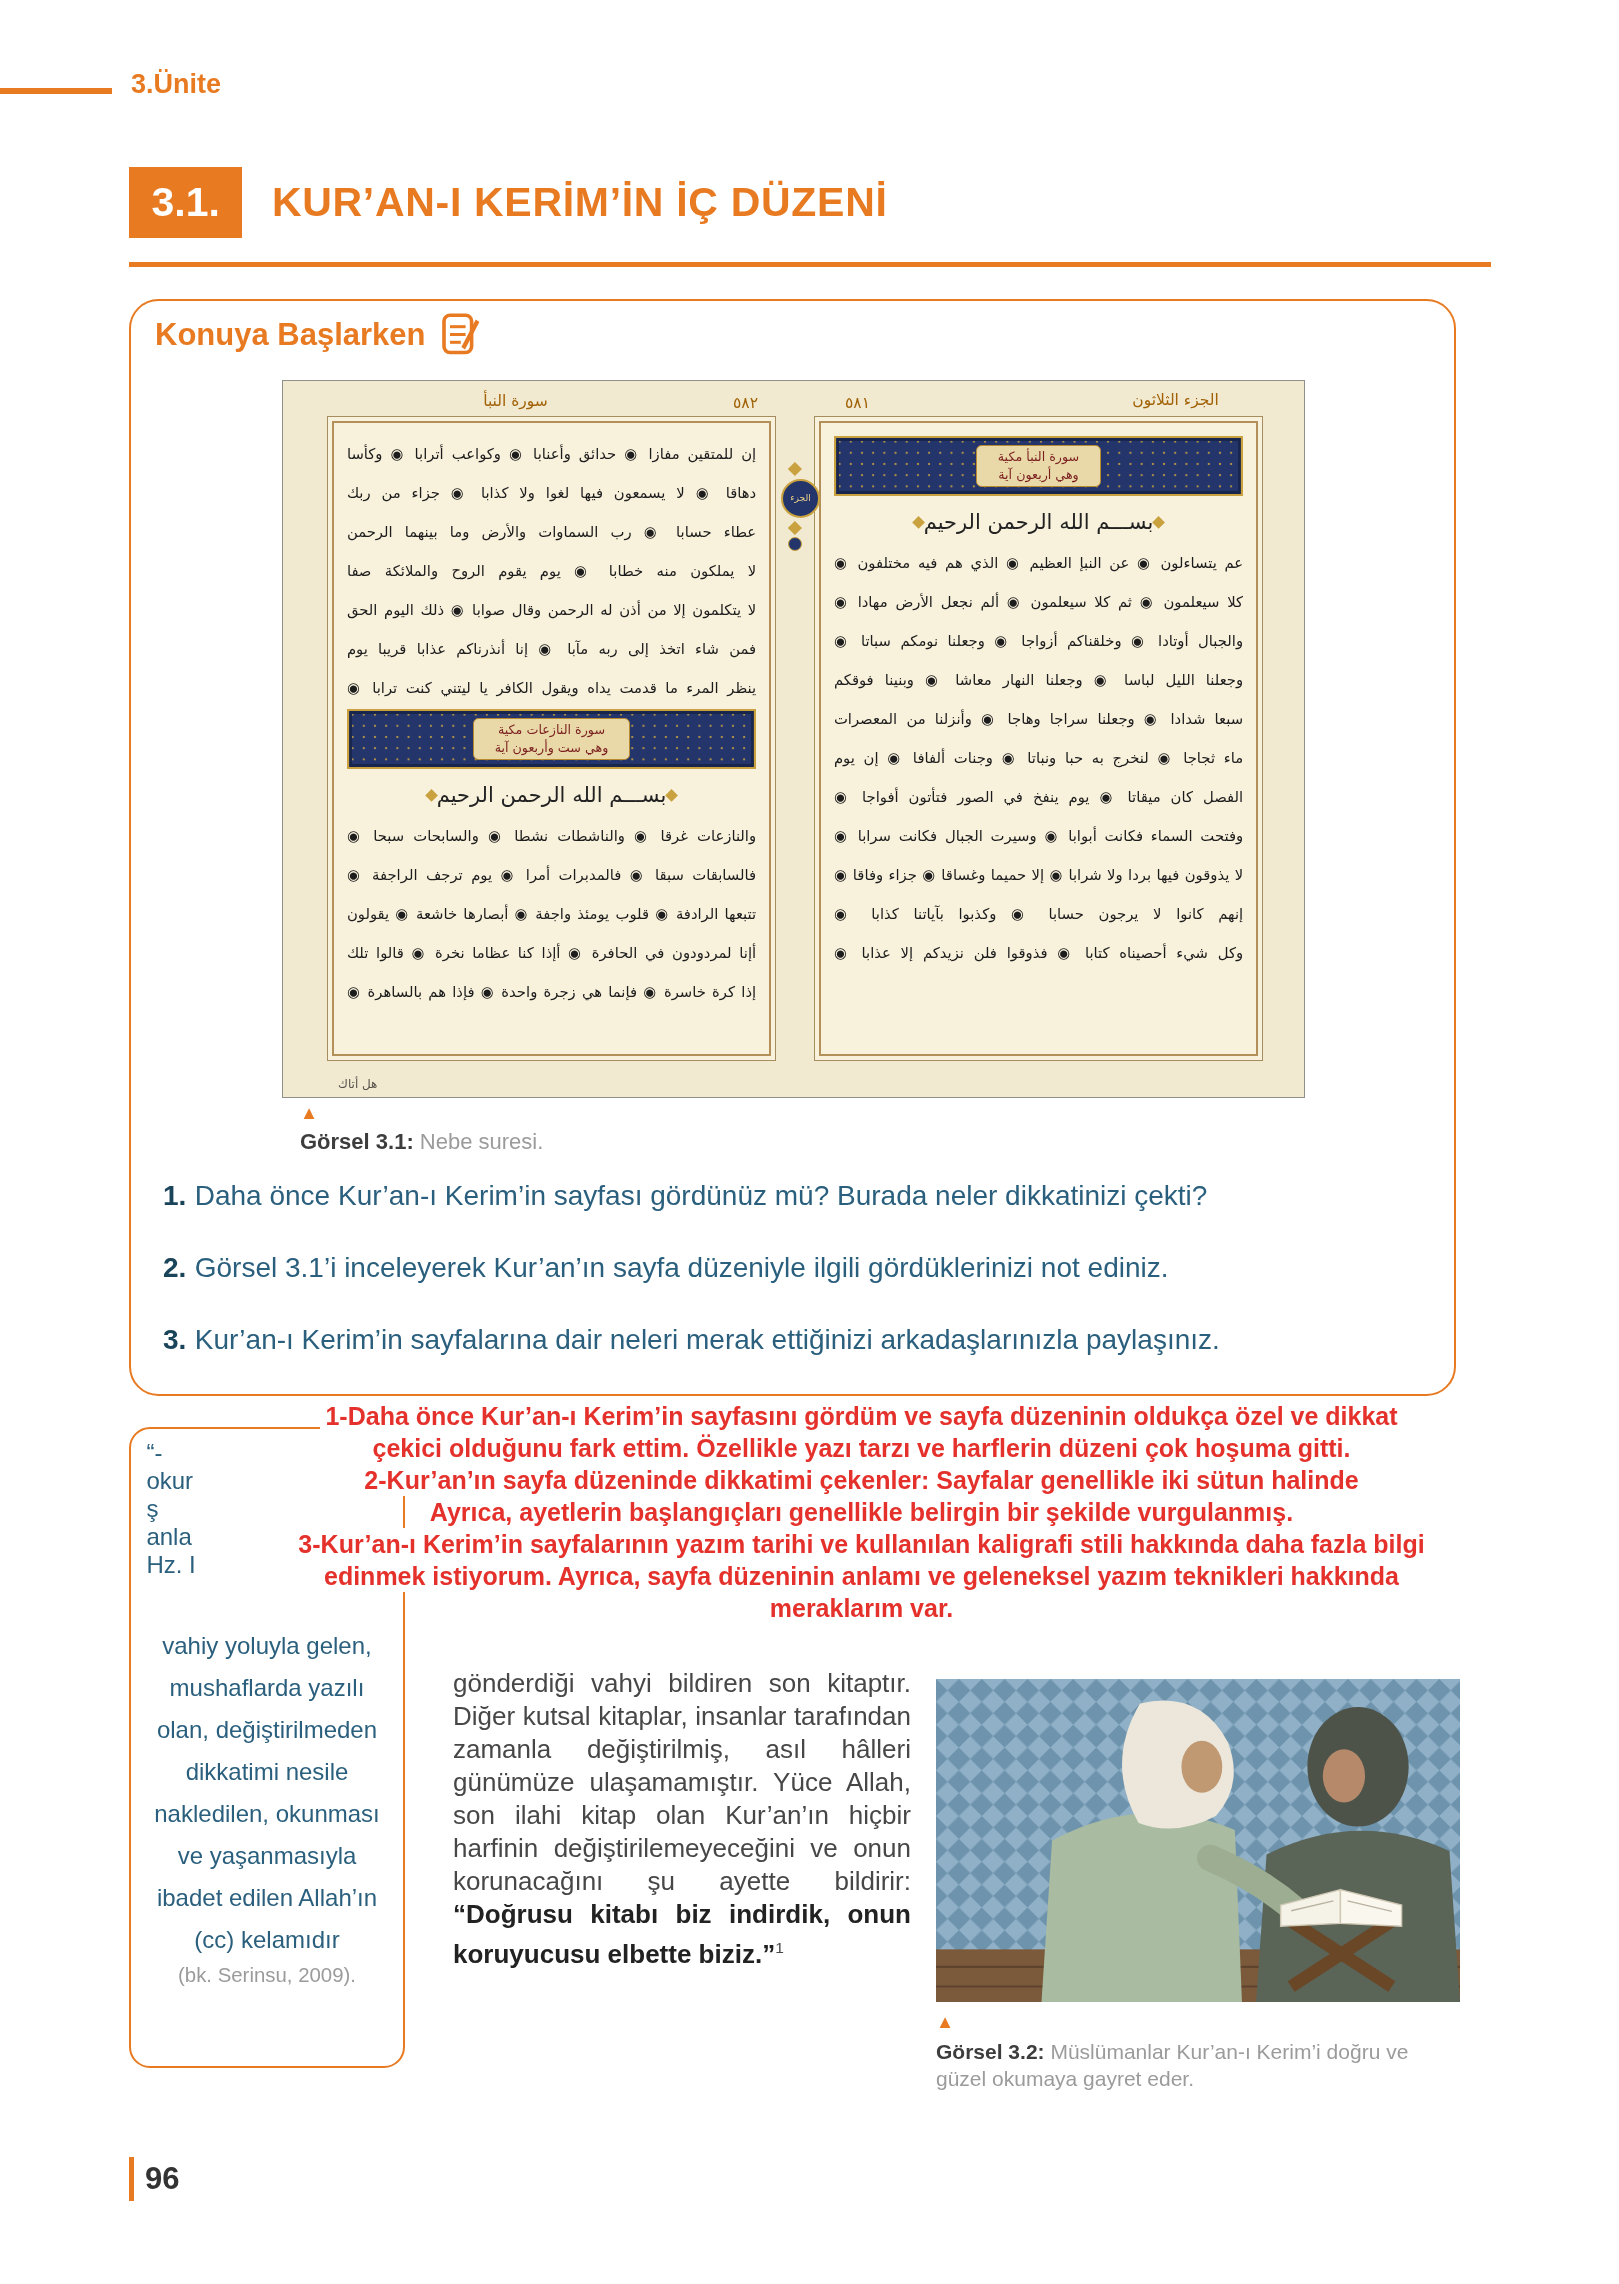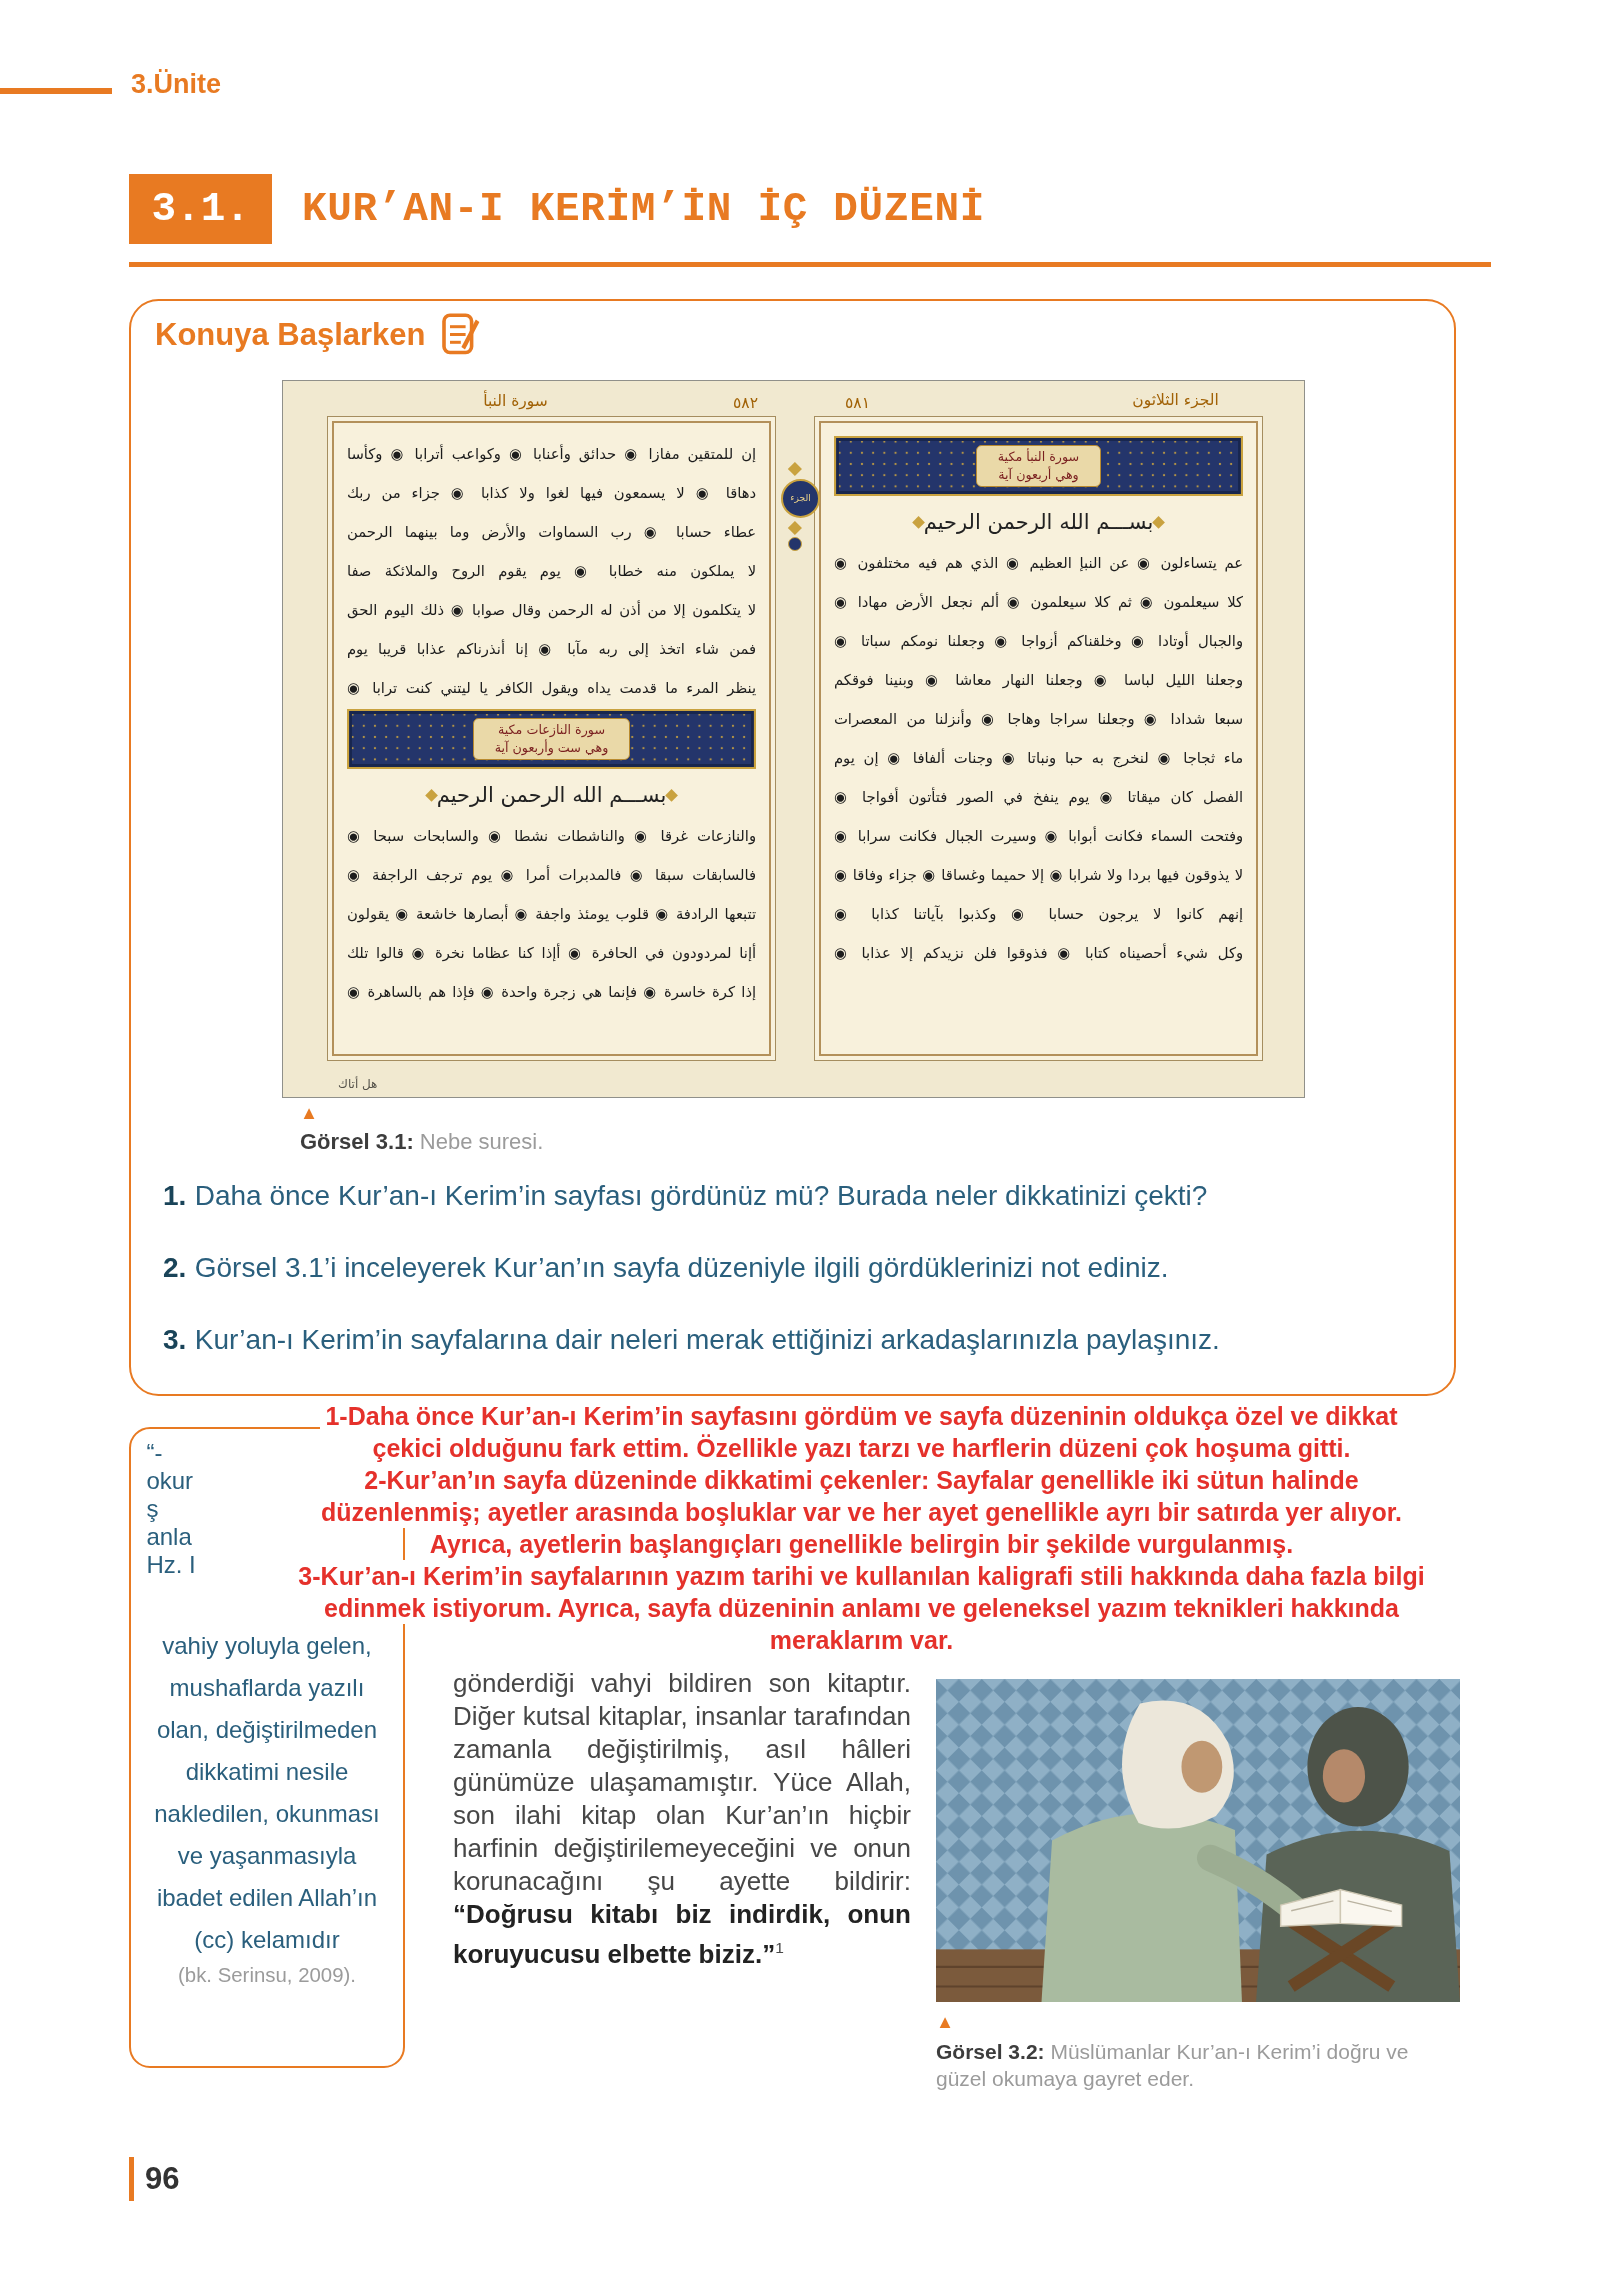--- a/index.html
+++ b/index.html
@@ -10,21 +10,21 @@
   *{box-sizing:border-box;}
   body{margin:0;background:#ffffff;}
   .page{
     position:relative;width:1620px;height:2284px;background:#fff;overflow:hidden;
     font-family:"Liberation Sans","DejaVu Sans",sans-serif;
   }
   
   .unit-line{position:absolute;left:0;top:88px;width:112px;height:5.6px;background:var(--orange);}
   .unit-label{position:absolute;left:131px;top:69px;font-size:27px;font-weight:bold;color:var(--orange);}
   
-  .section-header{position:absolute;left:129px;top:174px;display:flex;align-items:center;gap:29.5px;font-family:Liberation Mono, monospace;}
+  .section-header{position:absolute;left:129px;top:167px;display:flex;align-items:center;gap:29.5px;}
   .section-num{background:var(--orange);color:#fff;font-weight:bold;font-size:41px;padding:12px 22.5px;}
   .section-title{margin:0;font-size:41px;font-weight:bold;color:var(--orange);letter-spacing:0.7px;}
   .orange-rule{position:absolute;left:129px;top:262px;width:1362px;height:4.9px;background:var(--orange);}
   
   .konuya-box{position:absolute;left:129px;top:299px;width:1327px;height:1097px;border:2.8px solid var(--orange);border-radius:29.5px;}
   .konuya-tab{position:absolute;top:11.2px;left:24px;display:flex;align-items:center;gap:15.5px;}
   .konuya-title{font-size:31px;font-weight:bold;color:var(--orange);}
   .konuya-icon{width:42px;height:45px;}
   
   .quran-figure{position:absolute;left:151px;top:79px;width:1023px;height:718px;background:#f1e9d0;border:1.4px solid #90908a;margin:0;font-family:"DejaVu Sans",sans-serif;}
@@ -283,21 +283,20 @@
         <span class="cap-text">Müslümanlar Kur’an-ı Kerim’i doğru ve güzel okumaya gayret eder.</span>
       </div>
     </div>
   </div>
 
   <div class="red-overlay">
 
   <div class="red-line">1-Daha önce Kur’an-ı Kerim’in sayfasını gördüm ve sayfa düzeninin oldukça özel ve dikkat</div>
       <div class="red-line">çekici olduğunu fark ettim. Özellikle yazı tarzı ve harflerin düzeni çok hoşuma gitti.</div>
       <div class="red-line">2-Kur’an’ın sayfa düzeninde dikkatimi çekenler: Sayfalar genellikle iki sütun halinde</div>
-      <div class="red-line">düzenlenmiş; ayetler arasında boşluklar var ve her ayet genellikle ayrı bir satırda yer alıyor.</div>
       <div class="red-line">Ayrıca, ayetlerin başlangıçları genellikle belirgin bir şekilde vurgulanmış.</div>
       <div class="red-line">3-Kur’an-ı Kerim’in sayfalarının yazım tarihi ve kullanılan kaligrafi stili hakkında daha fazla bilgi</div>
       <div class="red-line">edinmek istiyorum. Ayrıca, sayfa düzeninin anlamı ve geleneksel yazım teknikleri hakkında</div>
       <div class="red-line">meraklarım var.</div>
     </div>
 
   <div class="pageno-wrap">
     <div class="pageno-bar"></div>
     <div class="pageno">96</div>
   </div>

